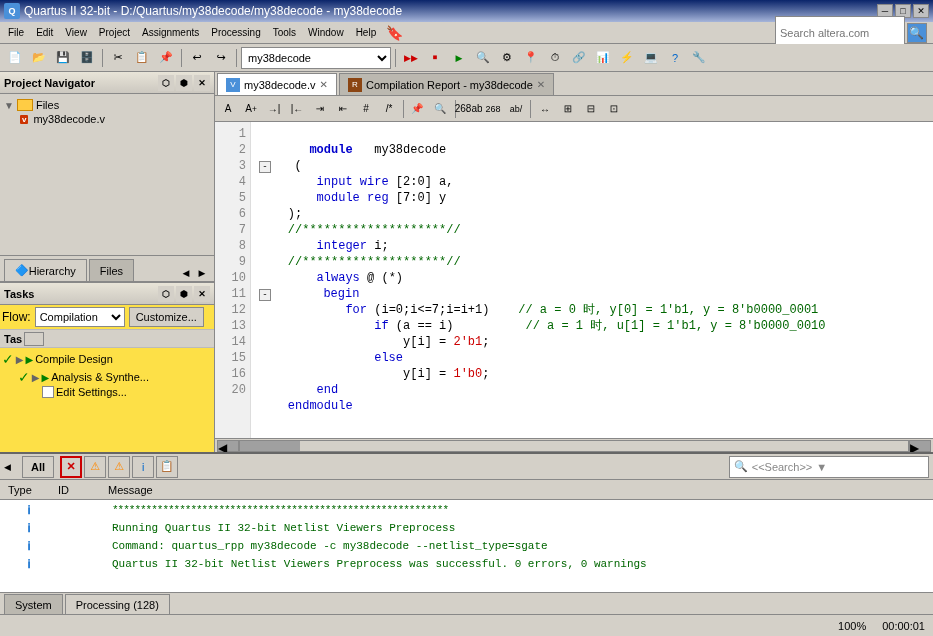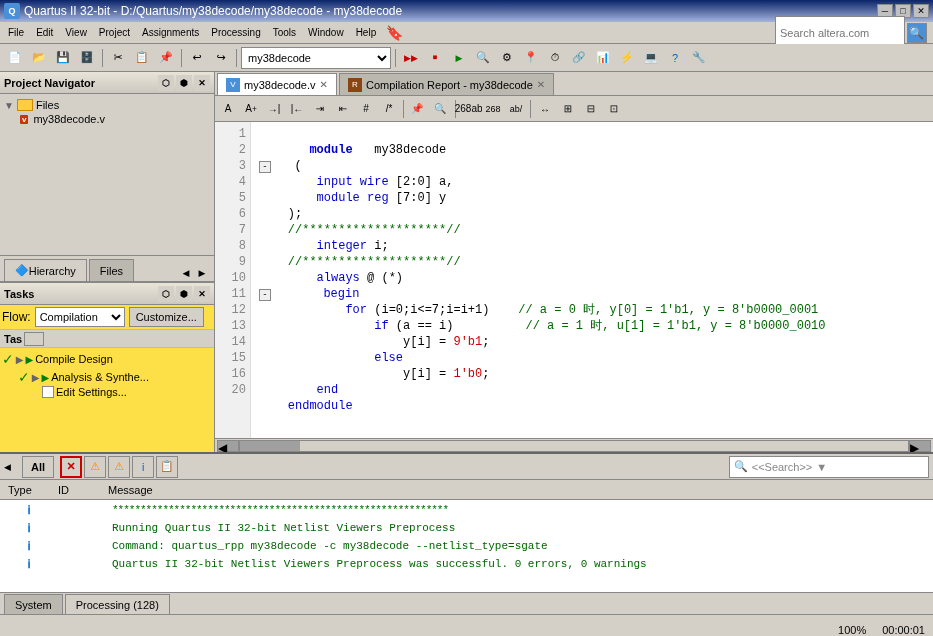--- a/index.html
+++ b/index.html
@@ -109,21 +109,21 @@
     .msg-icon-info { color: #0066cc; font-size: 12px; font-weight: bold; }
     .msg-text-green { color: #006600; }
     .msg-stars { color: #006600; letter-spacing: -1px; }
 
     
     #bottom-tabs { height: 22px; background: #d4d0c8; border-top: 1px solid #888; display: flex; align-items: flex-end; }
     .bottom-tab { height: 20px; padding: 0 10px; border: 1px solid #888; border-bottom: none; display: flex; align-items: center; font-size: 11px; cursor: pointer; margin-right: 2px; background: #bbb8b0; }
     .bottom-tab.active { background: #d4d0c8; }
 
     
-    #statusbar { background: #d4d0c8; height: 22px; border-top: 1px solid #888; display: flex; align-items: flex-end; justify-content: space-between; padding: 0 8px; font-size: 11px; }
+    #statusbar { background: #d4d0c8; height: 22px; border-top: 1px solid #888; display: flex; align-items: center; justify-content: space-between; padding: 0 8px; font-size: 11px; }
     #statusbar-right { display: flex; gap: 16px; }
 
     
     ::-webkit-scrollbar { width: 14px; height: 14px; }
     ::-webkit-scrollbar-track { background: #d4d0c8; }
     ::-webkit-scrollbar-thumb { background: #a0a0a0; border: 1px solid #888; }
 
     #whole-layout { display: flex; flex-direction: column; height: 636px; width: 933px; }
     #middle-section { display: flex; flex: 1; overflow: hidden; }
     #left-column { width: 215px; display: flex; flex-direction: column; border-right: 1px solid #888; }
@@ -343,21 +343,21 @@
         <span class="kw-input">input</span> <span class="kw-wire">wire</span> [2:0] a,
         <span class="kw-output">module</span> <span class="kw-reg">reg</span> [7:0] y
     );
     <span class="comment">//********************//</span>
         <span class="kw-integer">integer</span> i;
     <span class="comment">//********************//</span>
         <span class="kw-always">always</span> @ (*)
 <span class="fold-icon">-</span>       <span class="kw-begin">begin</span>
             <span class="kw-for">for</span> (i=0;i&lt;=7;i=i+1)   <span class="comment"> // a = 0 时, y[0] = 1'b1, y = 8'b0000_0001</span>
                 <span class="kw-if">if</span> (a == i)         <span class="comment"> // a = 1 时, u[1] = 1'b1, y = 8'b0000_0010</span>
-                    y[i] = <span class="string">9'b1</span>;
+                    y[i] = <span class="string">2'b1</span>;
                 <span class="kw-else">else</span>
                     y[i] = <span class="string">1'b0</span>;
         <span class="kw-end">end</span>
     <span class="kw-endmodule">endmodule</span>
         </div>
       </div>
 
       <div id="editor-hscroll" style="display:flex;align-items:center;padding:0 2px;">
         <div style="width:22px;height:12px;background:#a0a0a0;border:1px solid #888;cursor:pointer;">◀</div>
         <div style="flex:1;height:12px;background:#d4d0c8;border:1px solid #888;">

